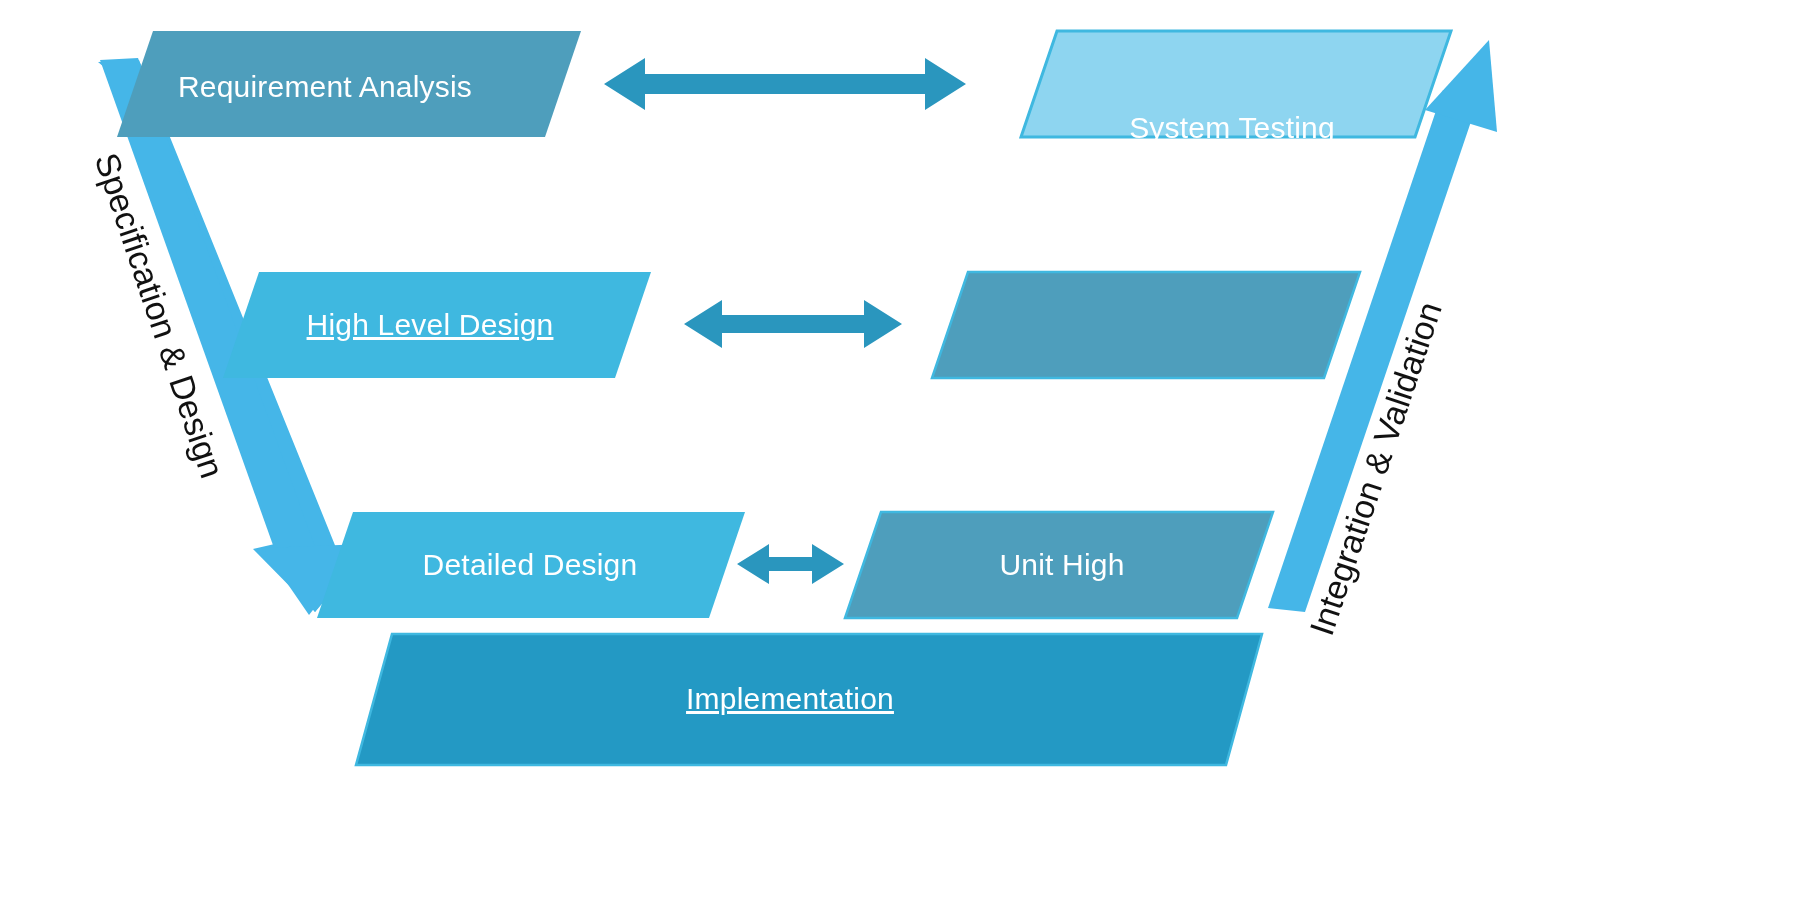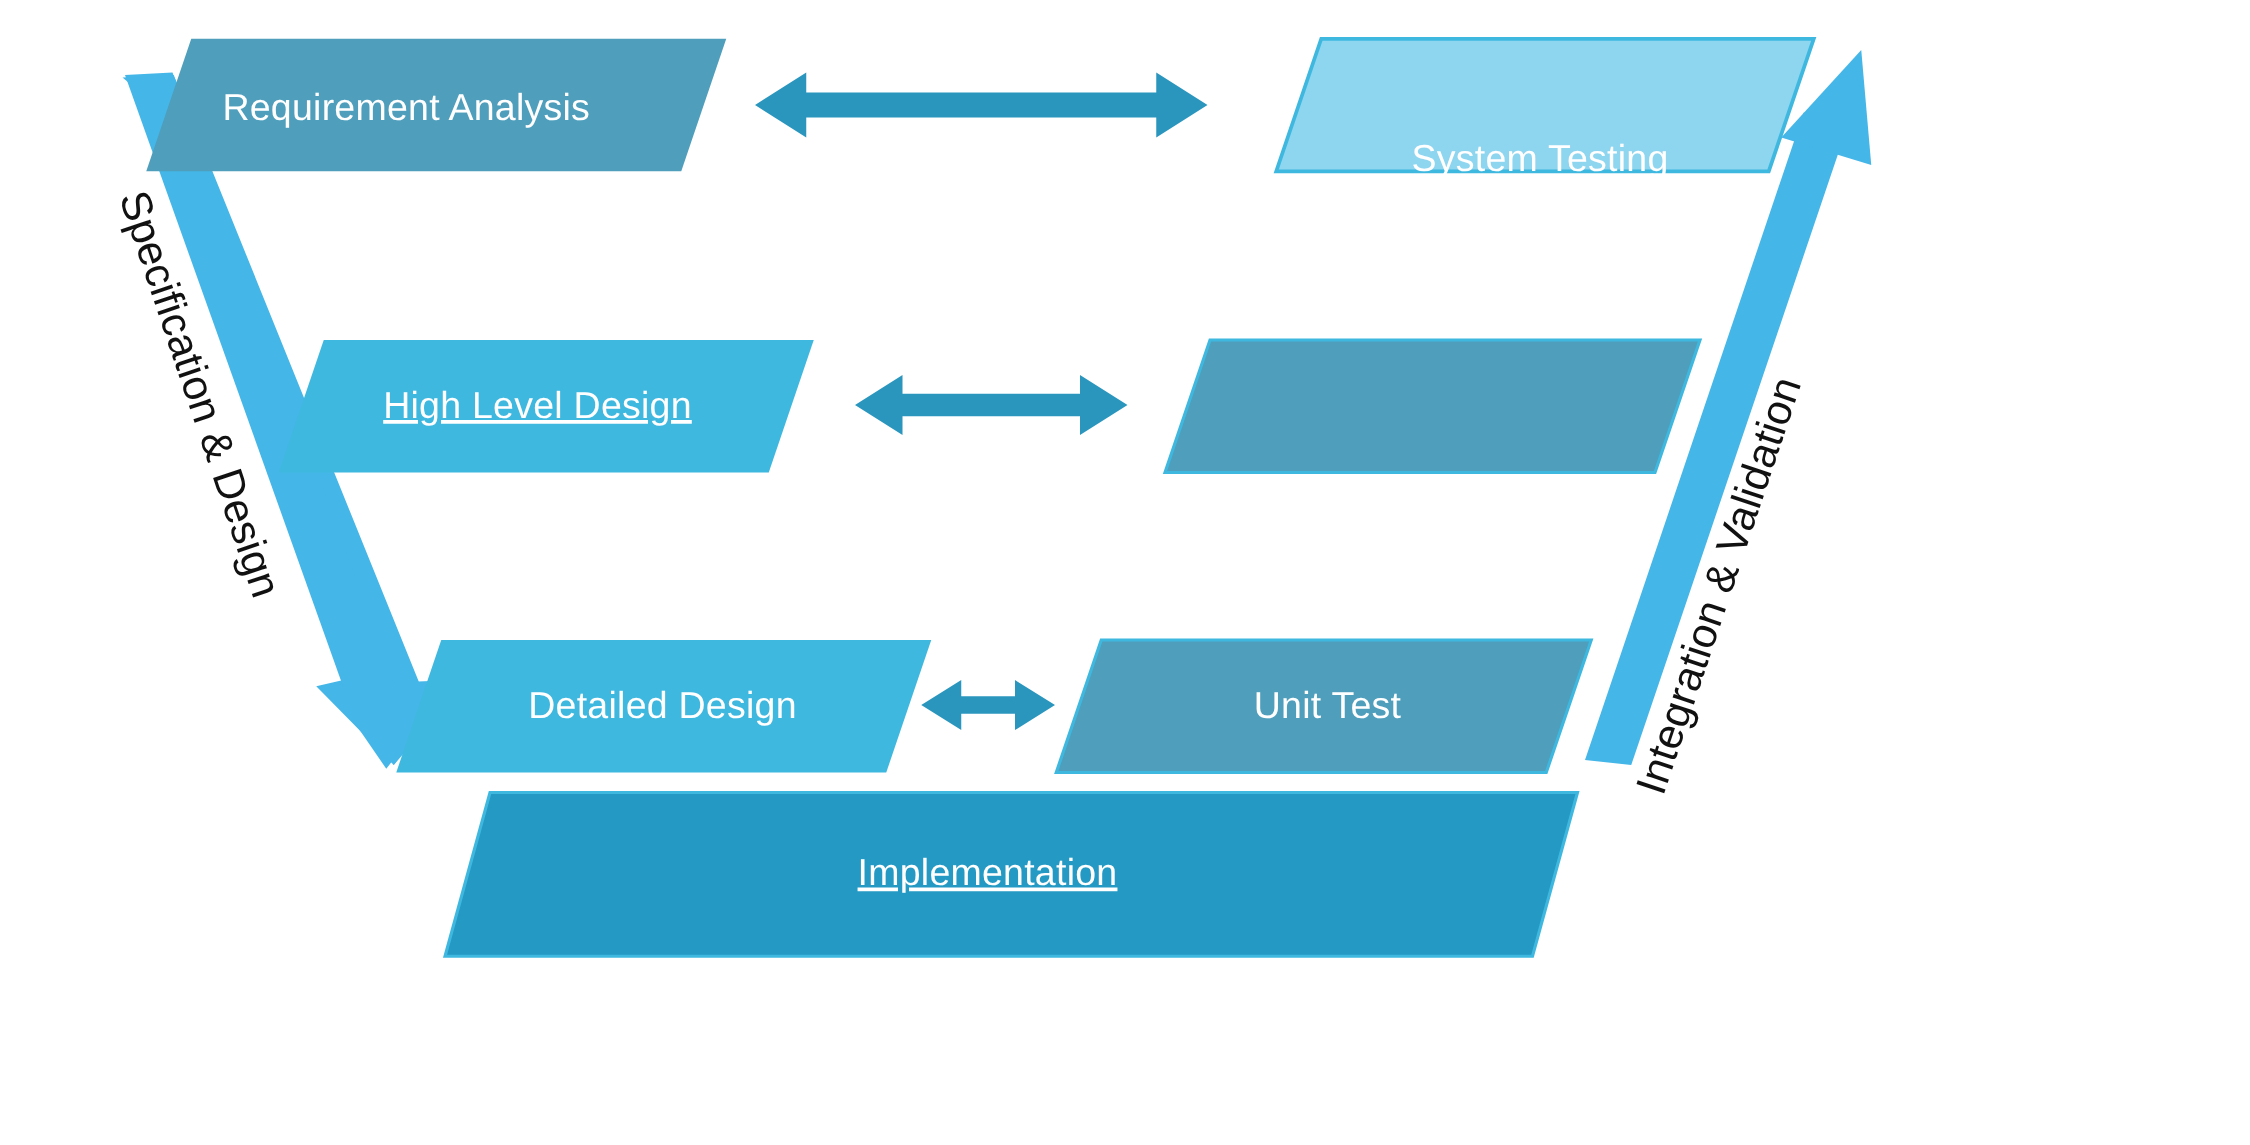--- a/index.html
+++ b/index.html
@@ -122,21 +122,21 @@
 
     <div class="box-label" style="left:325px; top:87px;">Requirement Analysis</div>
 
     <div class="box-label" style="left:1232px; top:87px;margin-top:41px;">System Testing</div>
 
     <div class="box-label" style="left:430px; top:325px;text-decoration:underline;">High Level Design</div>
 
 
     <div class="box-label" style="left:530px; top:565px;">Detailed Design</div>
 
-    <div class="box-label" style="left:1062px; top:565px;">Unit Test</div>
+    <div class="box-label" style="left:1062px; top:565px;">Unit High</div>
 
     <div class="box-label" style="left:790px; top:699px;text-decoration:underline;">Implementation</div>
 
   </div>
 
   <div class="layer" id="label-layer">
 
     <div class="side-label" style="left:118px; top:150px; transform: rotate(71.5deg) translate(0, -6px);">Specification &amp; Design</div>
 
     <div class="side-label" style="left:1302px; top:628px; transform: rotate(-71.5deg);">Integration &amp; Validation</div>

